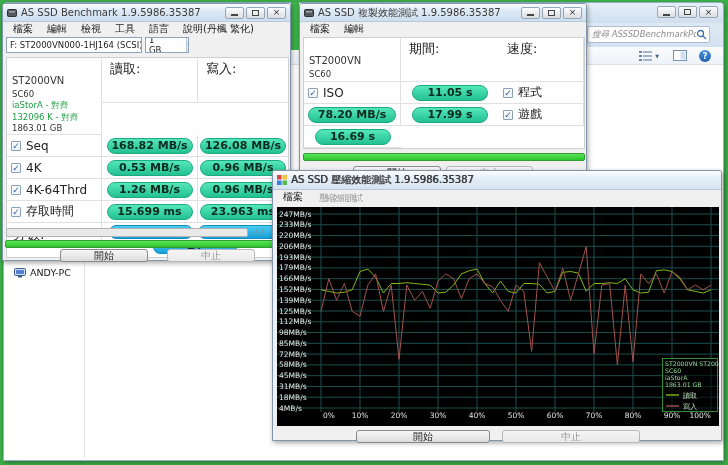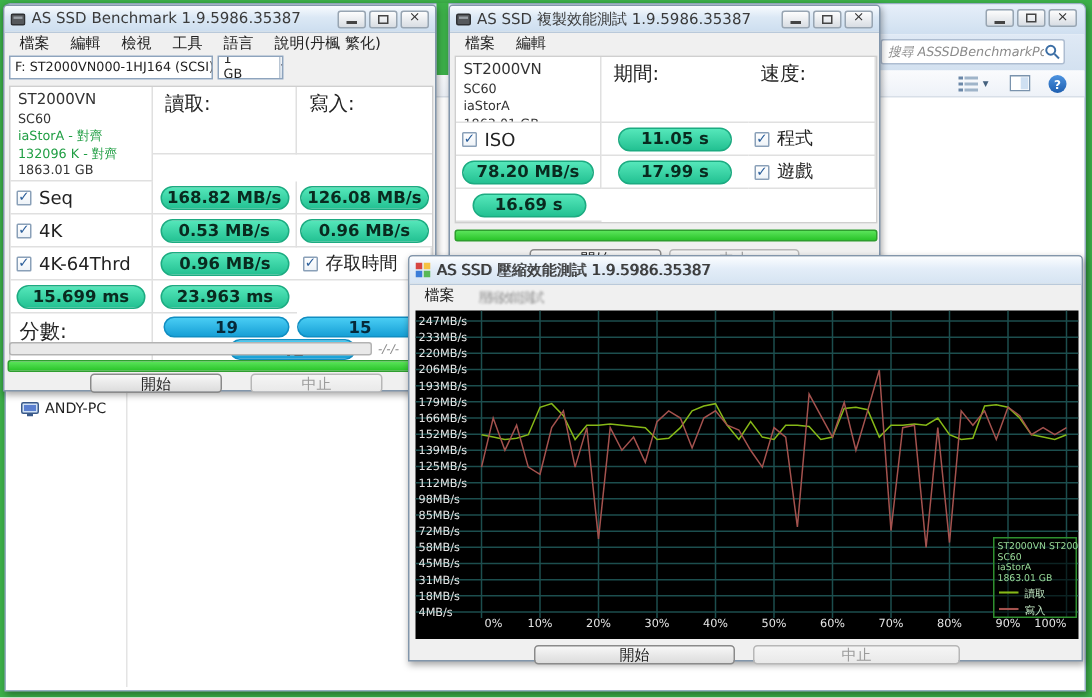--- a/index.html
+++ b/index.html
@@ -23,21 +23,21 @@
   .combo { position:absolute; height:16px; background:#fff; border:1px solid #8ea4bd; display:flex;
            align-items:center; font-size:8.5px; color:#222; padding-left:3px; overflow:hidden; }
   .combo .arrow { margin-left:auto; width:13px; align-self:stretch; border-left:1px solid #b9c6d4;
                   background:linear-gradient(#f3f6f9,#d9e2ec); display:flex; align-items:center;
                   justify-content:center; font-size:5px; color:#445; }
   .btable { position:absolute; background:#fff; border:1px solid #cfcfcf; }
   .thead, .trows, .tscore { display:grid; }
   .c { border-right:1px solid #e0e0e0; border-bottom:1px solid #e0e0e0; display:flex; align-items:center; overflow:hidden; }
   .c.last { border-right:none; }
   .hcell { align-items:flex-start; padding:2px 0 0 8px; font-size:13px; color:#222; }
-  .drivecell { flex-direction:column; align-items:flex-start; padding:3px 0 0 5px; gap:1px; }
+  .drivecell { flex-direction:column; align-items:flex-start; padding:17px 0 0 5px; gap:1px; }
   .drivecell .dl { font-size:8.5px; color:#333; line-height:1.25; }
   .drivecell .dl.big { font-size:10px; }
   .drivecell .dl.ok { color:#1f9e43; }
   .rowlabel { font-size:12px; color:#222; }
   .cb { width:10px; height:10px; border:1px solid #8aa0b8; background:linear-gradient(#fff,#eef3f8);
         color:#2c5f9b; font-size:9px; line-height:9px; text-align:center; border-radius:1px; margin:0 5px 0 4px; flex:0 0 auto;}
   .pill { border-radius:8px; height:16px; display:flex; align-items:center; justify-content:center;
           font-size:11px; font-weight:600; color:#092a1f;
           background:linear-gradient(#55e7ba,#23c192); border:1px solid #1cab81; }
   .pill.blue { background:linear-gradient(#49cdf4,#17a0d6); border:1px solid #118ec2; color:#06293a; }
@@ -196,20 +196,23 @@
           </div>
           <div class="c" style="justify-content: center;">
             <div class="pill" style="width: 86px;">0.53 MB/s</div>
           </div>
           <div class="c last" style="justify-content: center;">
             <div class="pill" style="width: 86px;">0.96 MB/s</div>
           </div>
           <div class="c">
             <span class="cb">✓</span>
             <span class="rowlabel">4K-64Thrd</span>
+          </div>
+          <div class="c" style="justify-content: center;">
+            <div class="pill" style="width: 86px;">1.26 MB/s</div>
           </div>
           <div class="c last" style="justify-content: center;">
             <div class="pill" style="width: 86px;">0.96 MB/s</div>
           </div>
           <div class="c">
             <span class="cb">✓</span>
             <span class="rowlabel">存取時間</span>
           </div>
           <div class="c" style="justify-content: center;">
             <div class="pill" style="width: 86px;">15.699 ms</div>

